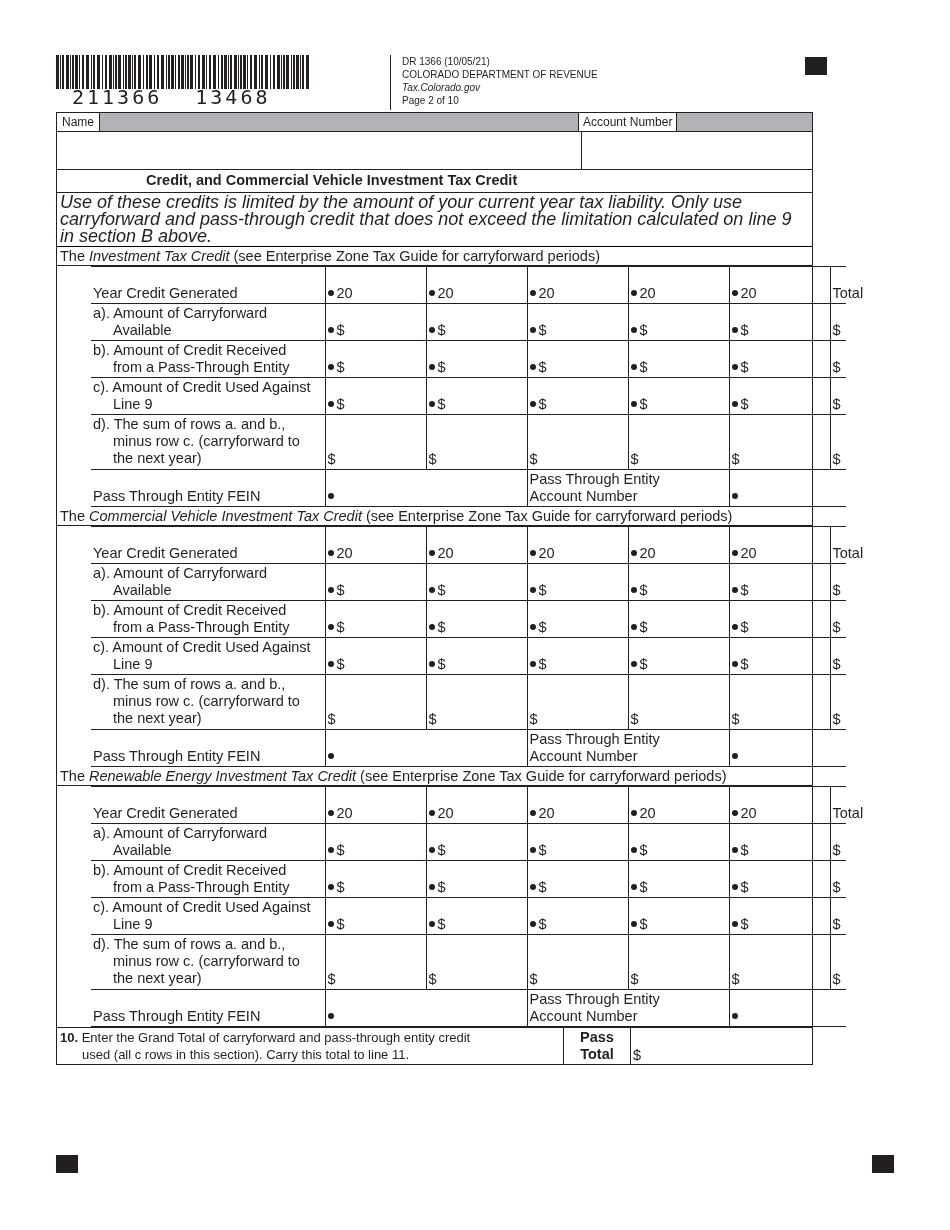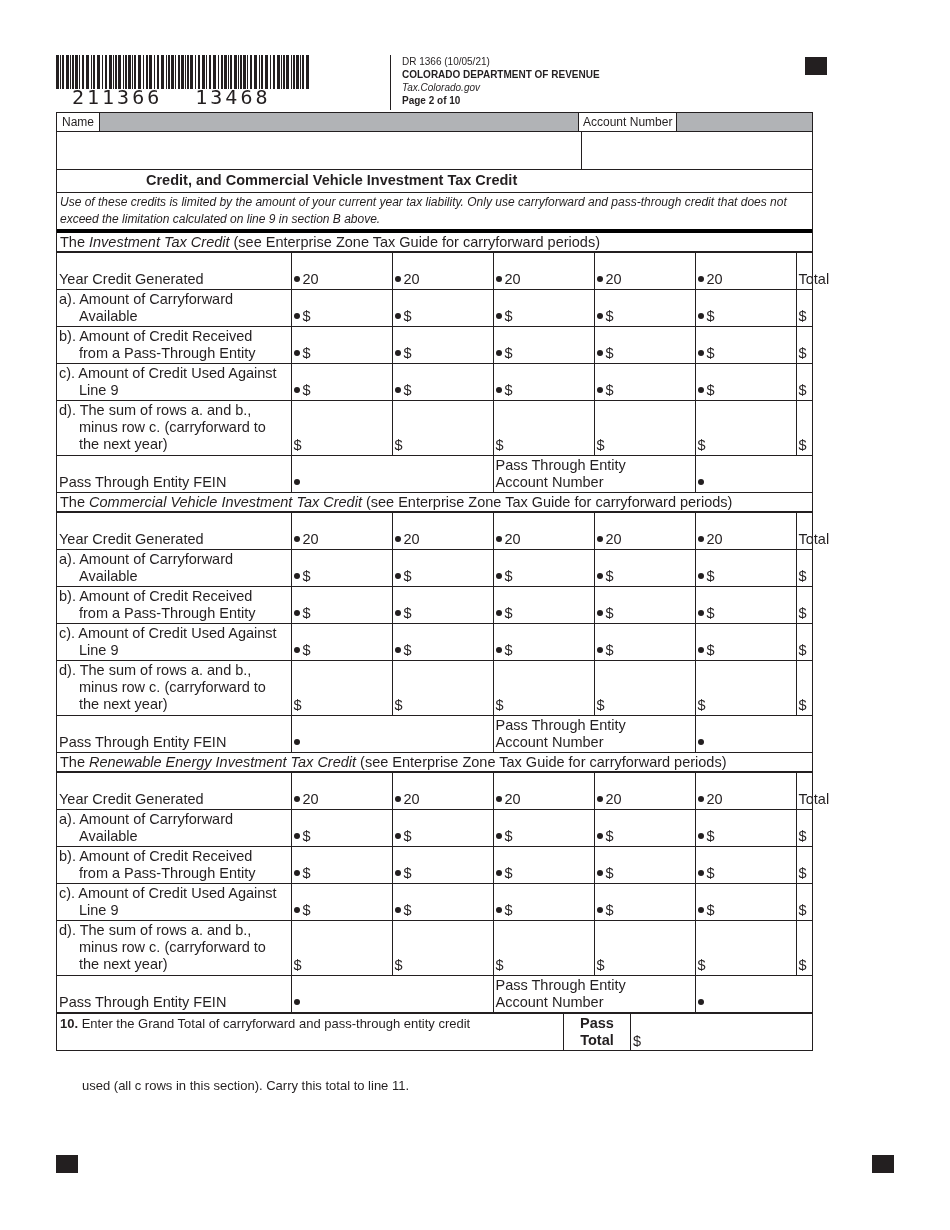--- a/index.html
+++ b/index.html
@@ -1,46 +1,46 @@
 <!DOCTYPE html>
 <html><head>
 <meta charset="utf-8">
 <style>
   html, body { margin: 0; padding: 0; background: #ffffff; }
   body { width: 950px; height: 1230px; position: relative; font-family: "Liberation Sans", sans-serif; color: #231f20; overflow: hidden; }
   .barcode { position: absolute; left: 56px; top: 55px; width: 253px; height: 34px; }
   .barcode-num { position: absolute; left: 72px; top: 85px; font-family: "DejaVu Sans Mono", monospace; font-size: 20px; letter-spacing: 3px; word-spacing: 18px; }
   .hdr-divider { position: absolute; left: 390px; top: 55px; width: 1px; height: 55px; background: #231f20; }
   .hdr-block { position: absolute; left: 402px; top: 55px; font-size: 10px; line-height: 13px; }
-  .hdr-block .b { font-weight: bold; }
+  .hdr-block .b { font-weight: normal; }
   .hdr-block .i { font-style: italic; }
   .reg-mark { position: absolute; background: #231f20; }
   .form { position: absolute; left: 56px; top: 112px; width: 757px; border: 1px solid #231f20; box-sizing: border-box; }
   .name-row { display: flex; height: 18px; border-bottom: 1px solid #231f20; }
   .name-label { background: #fff; border-right: 1px solid #231f20; padding: 0 5px; font-size: 12px; line-height: 18px; }
   .name-fill { flex: 0 0 auto; background: #b1b3b6; }
   .acct-label { background: #fff; border-left: 1px solid #231f20; border-right: 1px solid #231f20; padding: 0 4px; font-size: 12px; line-height: 18px; }
   .input-row { display: flex; height: 37px; border-bottom: 1px solid #231f20; }
   .input-row .name-input { width: 524px; border-right: 1px solid #231f20; }
   .input-row .acct-input { flex: 1; }
   .sec-title { font-weight: bold; font-size: 14.5px; line-height: 17px; padding: 2px 3px 3px 3px; border-bottom: 1px solid #231f20; }
   .sec-title .indent { padding-left: 86px; display: block; }
-  .note { font-style: italic; font-size: 12px; line-height: 17px; padding: 1px 3px; border-bottom: 4px solid #000000; }
+  .note { font-style: italic; font-size: 18px; line-height: 17px; padding: 1px 3px; border-bottom: 1px solid #000000; }
   .credit-heading { font-size: 14.5px; line-height: 18px; padding: 0 3px; border-bottom: 1px solid #231f20; }
   .credit-heading i { font-style: italic; }
-  table.grid { border-collapse: collapse; width: 100%; table-layout: fixed; }
+  table.grid { border-collapse: collapse; width: 100%; table-layout: fixed; margin-left: 34px; }
   table.grid td { border: 1px solid #231f20; font-size: 14.5px; vertical-align: bottom; padding: 0 2px 1px 2px; line-height: 17px; }
   table.grid tr td:first-child { border-left: none; }
   table.grid tr td:last-child { border-right: none; }
   .lbl2 { padding-left: 20px; display: block; }
   .dot { display: inline-block; width: 6px; height: 6px; border-radius: 50%; background: #231f20; margin-right: 3px; vertical-align: 2px; }
   .total-cell { text-align: center; }
   .grand { display: flex; border-top: 1px solid #231f20; height: 36px; }
   .grand .desc { width: 500px; font-size: 13px; line-height: 17px; padding: 1px 3px; border-right: 1px solid #231f20; }
-  .grand .desc .lbl2 { padding-left: 22px; margin-top: 45px; }
+  .grand .desc .lbl2 { padding-left: 22px; }
   .grand .gt { width: 66px; text-align: center; font-weight: bold; font-size: 14.5px; line-height: 17px; border-right: 1px solid #231f20; padding-top: 1px; }
   .grand .amt { flex: 1; font-size: 14.5px; display: flex; align-items: flex-end; padding: 0 2px 1px 2px; }
 </style>
 </head>
 <body>
 
 <svg class="barcode" viewBox="0 0 253 34" preserveAspectRatio="none">
   <g fill="#231f20" id="bars">
       <rect x="0" y="0" width="3" height="34"></rect>
       <rect x="4" y="0" width="1" height="34"></rect>

